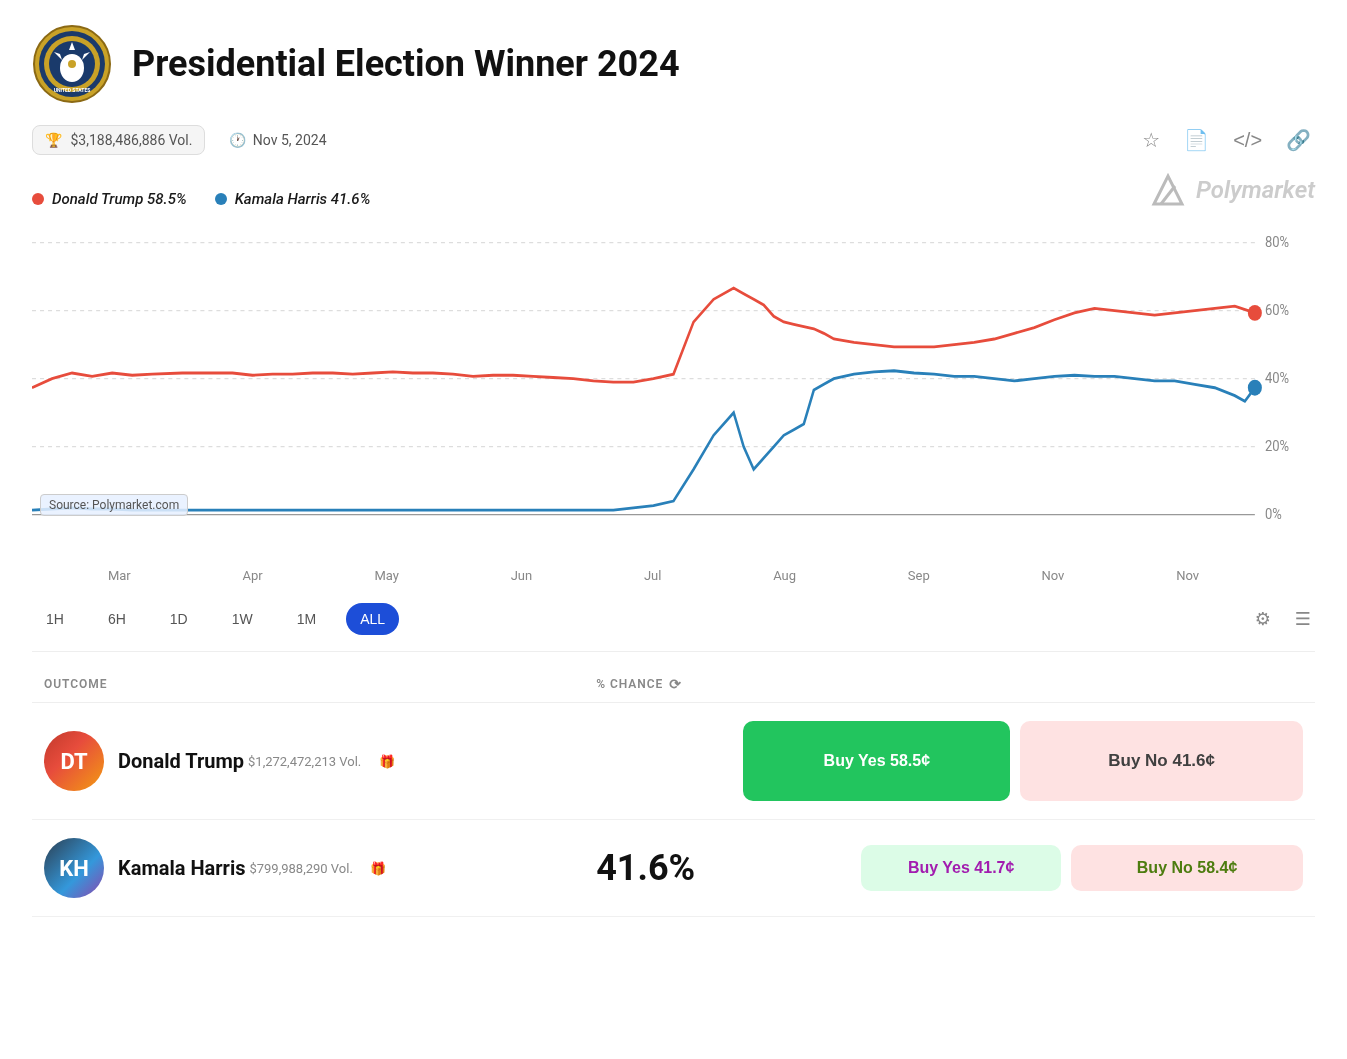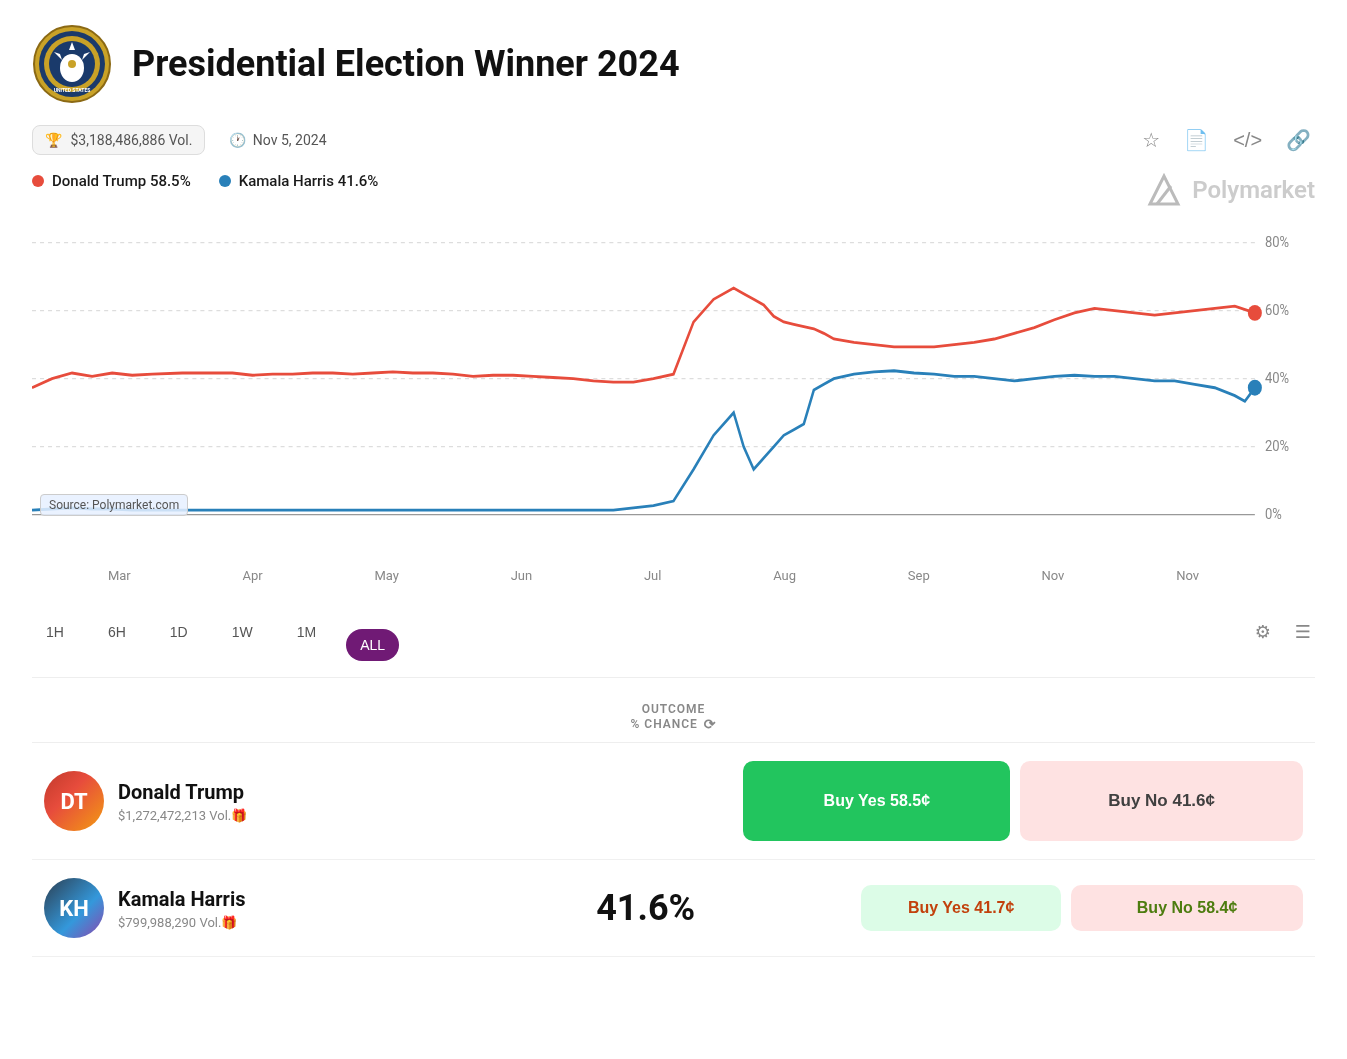--- a/index.html
+++ b/index.html
@@ -64,23 +64,24 @@
     .meta-icon-btn {
       background: none;
       border: none;
       cursor: pointer;
       font-size: 20px;
       color: #888;
       padding: 4px;
     }
     .legend-row {
       display: flex;
-      align-items: flex-start;
+      align-items: flex-end;
       justify-content: space-between;
       margin-bottom: 12px;
+      font-style: italic;
     }
     .legend-left {
       display: flex;
       align-items: center;
       gap: 28px;
     }
     .legend-item {
       display: flex;
       align-items: center;
       gap: 8px;
@@ -147,41 +148,39 @@
       background: none;
       border: none;
       cursor: pointer;
       font-size: 14px;
       font-weight: 500;
       color: #555;
       padding: 8px 14px;
       border-radius: 20px;
     }
     .time-btn.active {
-      background: #701a75;
+      background: #1d4ed8;
       color: #fff;
-      margin-top: 26px;
     }
     .time-right-icons {
       display: flex;
       align-items: center;
       gap: 16px;
     }
     .table-header {
       display: flex;
       align-items: center;
       padding: 0 12px 10px 12px;
       font-size: 12px;
       font-weight: 600;
       color: #888;
       letter-spacing: 0.08em;
       text-transform: uppercase;
       border-bottom: 1px solid #eee;
       margin-bottom: 0;
-      flex-direction: column;
     }
     .outcome-col { flex: 2.5; }
     .chance-col {
       flex: 1.2;
       display: flex;
       align-items: center;
       gap: 6px;
     }
     .actions-col { flex: 2; }
     .candidate-row {
@@ -189,32 +188,32 @@
       align-items: center;
       padding: 18px 12px;
       border-bottom: 1px solid #f0f0f0;
     }
     .candidate-info {
       flex: 2.5;
       display: flex;
       align-items: center;
       gap: 14px;
     }
-    .candidate-details { display: flex; flex-direction: column; gap: 4px; }
+    .candidate-details { display: flex; gap: 4px; }
     .candidate-name {
       font-size: 20px;
       font-weight: 700;
       color: #111;
     }
     .candidate-vol {
       font-size: 13px;
       color: #888;
       display: flex;
       align-items: center;
-      gap: 0;
+      gap: 18px;
     }
     .chance-value {
       flex: 1.2;
       font-size: 36px;
       font-weight: 700;
       color: #111;
     }
     .action-buttons {
       flex: 2;
       display: flex;
@@ -238,21 +237,21 @@
       border: none;
       border-radius: 10px;
       padding: 30px 10px;
       font-size: 17px;
       font-weight: 600;
       cursor: pointer;
     }
     .btn-buy-yes-harris {
       flex: 1;
       background: #dcfce7;
-      color: #c2410c;
+      color: #a21caf;
       border: none;
       border-radius: 10px;
       padding: 14px 10px;
       font-size: 16px;
       font-weight: 600;
       cursor: pointer;
     }
     .btn-buy-no-harris {
       flex: 1;
       background: #fee2e2;

